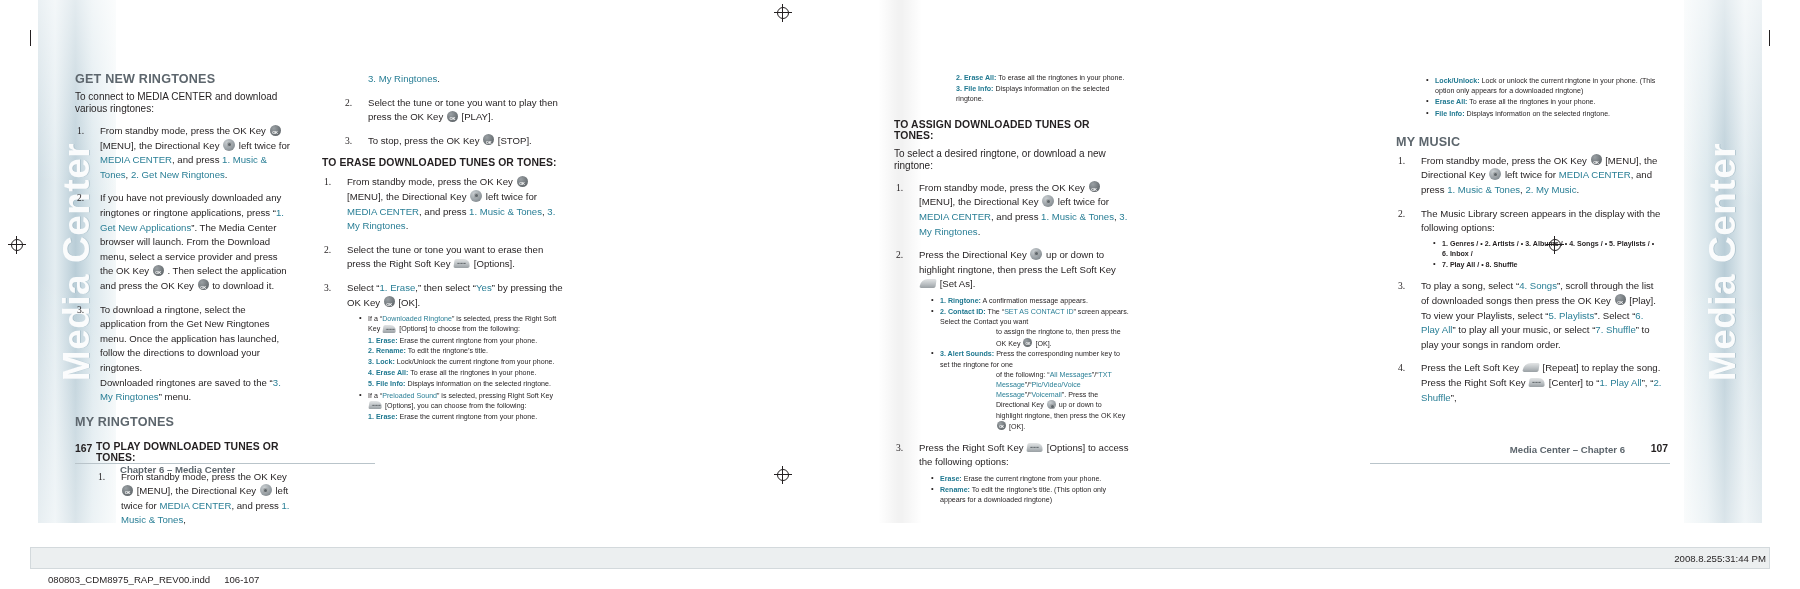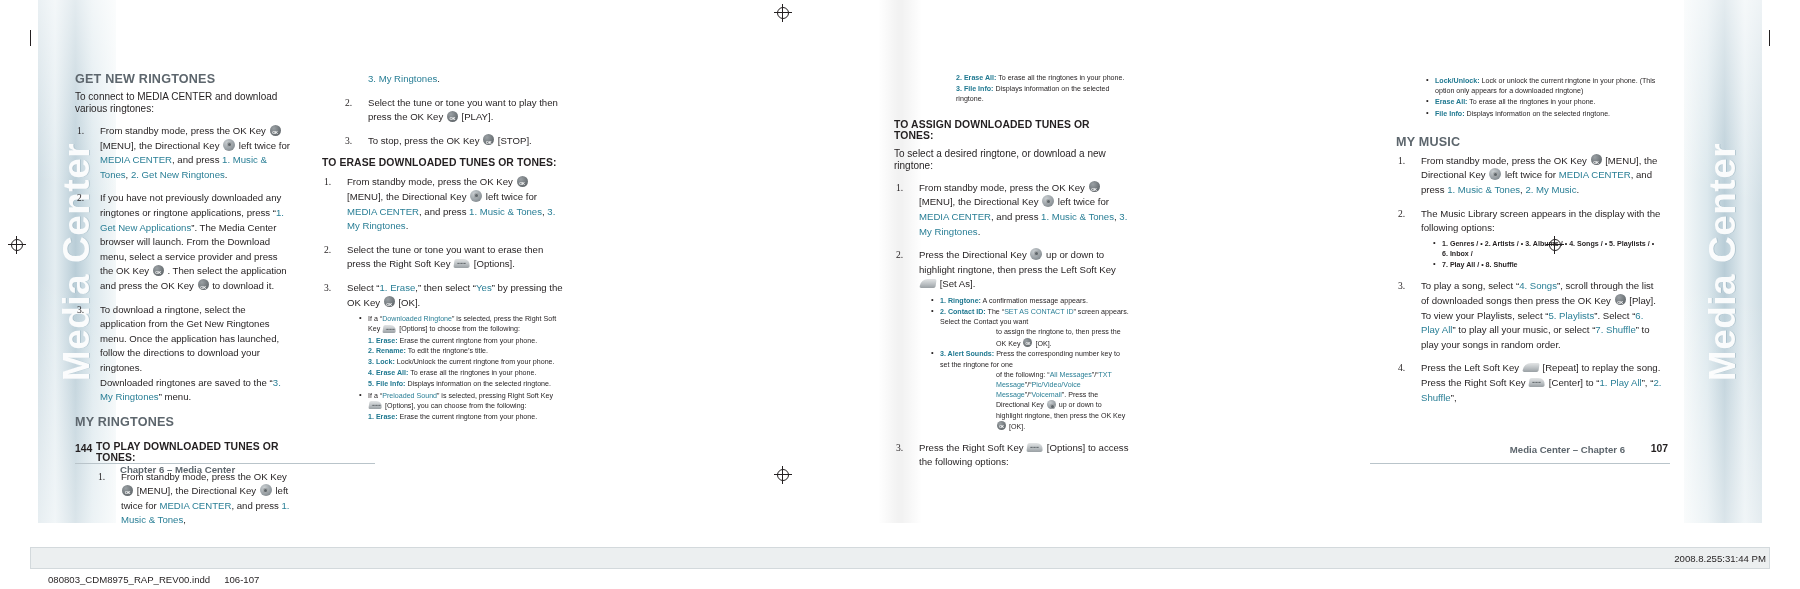--- a/index.html
+++ b/index.html
@@ -380,20 +380,30 @@
           </li>
         </ul>
       </li>
 
       <li>
         <span class="num">3.</span>
         <span>Press the Right Soft Key</span>
         <span class="softkey right"></span>
         <span>[Options] to access the following options:</span>
 
+        <ul class="sub" style="margin-left:10px;margin-top:4px;">
+          <li>
+            <span class="tealb">Erase:</span>
+            <span>Erase the current ringtone from your phone.</span>
+          </li>
+          <li>
+            <span class="tealb">Rename:</span>
+            <span>To edit the ringtone’s title. (This option only appears for a downloaded ringtone)</span>
+          </li>
+        </ul>
       </li>
     </ol>
   </div>
 
   <div class="col c4">
     <ul class="sub" style="margin-left:28px;">
       <li>
         <span class="tealb">Lock/Unlock:</span>
         <span>Lock or unlock the current ringtone in your phone. (This option only appears for a downloaded ringtone)</span>
       </li>
@@ -447,21 +457,21 @@
         <span>Press the Left Soft Key</span>
         <span class="softkey left"></span>
         <span>[Repeat] to replay the song. Press the Right Soft Key</span>
         <span class="softkey right"></span>
         <span>[Center] to “</span><span class="teal">1. Play All</span><span>”, “</span><span class="teal">2. Shuffle</span><span>”,</span>
       </li>
     </ol>
   </div>
 
   <div class="footrule" style="left:75px;top:463px;width:300px;"></div>
-  <div class="folio" style="left:75px;top:443px;">144</div>
+  <div class="folio" style="left:75px;top:443px;">167</div>
   <div class="chaptxt" style="left:120px;top:464px;">Chapter 6 – Media Center</div>
 
   <div class="footrule" style="left:1370px;top:463px;width:300px;"></div>
   <div class="chaptxt" style="right:175px;top:444px;text-align:right;">Media Center – Chapter 6</div>
   <div class="folio" style="right:132px;top:443px;">107</div>
 
   <div class="slugbar"></div>
   <div class="slug" style="left:48px;">
     <span>080803_CDM8975_RAP_REV00.indd</span><span class="sep"></span><span>106-107</span>
   </div>

